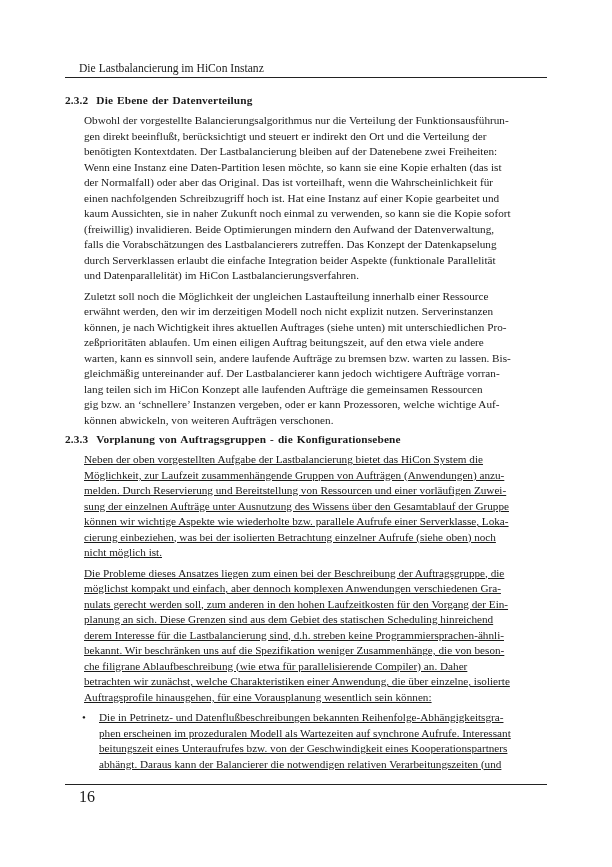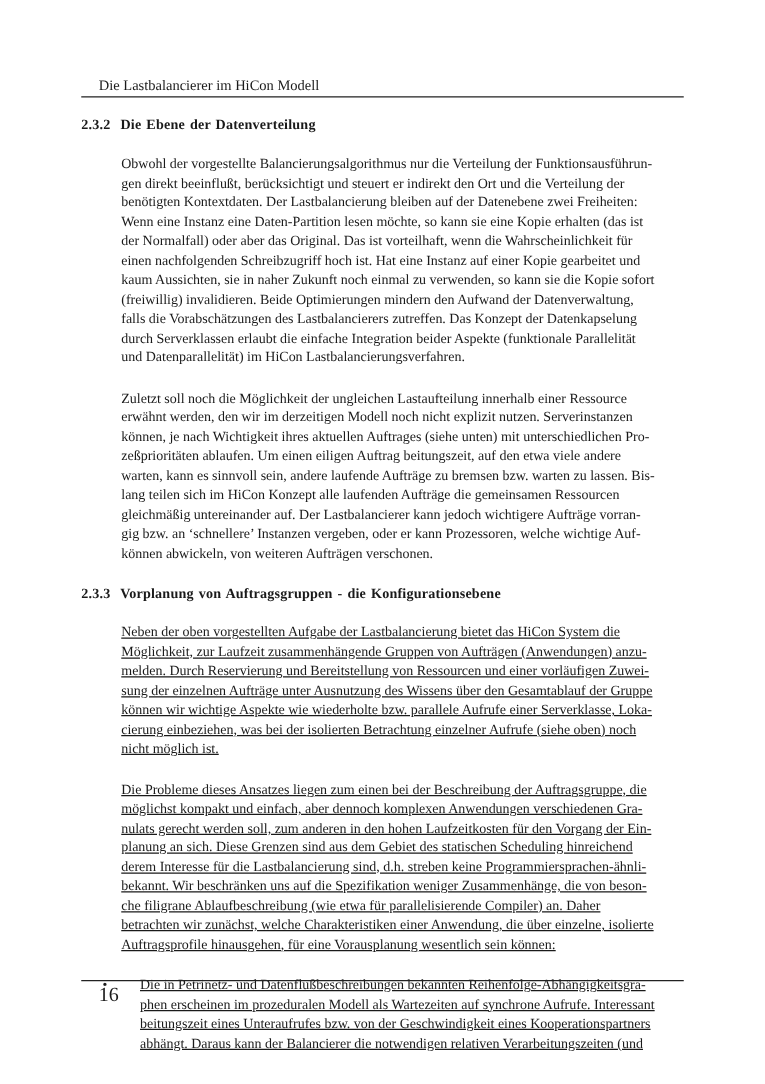--- a/index.html
+++ b/index.html
@@ -47,21 +47,21 @@
       white-space: nowrap;
     }
     h2.section-heading .sec-num {
       margin-right: 4px;
     }
     .body-block {
       margin-left: 15px;
       width: 466px;
     }
     p.para {
-      margin: 17px;
+      margin: 4px;
       font-size: 11.2px;
       line-height: 15.5px;
     }
     p.para .ln {
       display: block;
       white-space: nowrap;
     }
     .para + .para { margin-top: 5px; }
     .h1-block { margin-top: 6px; }
     .sec2-heading { margin-top: 21px; }
@@ -94,21 +94,21 @@
       left: 14px;
       top: 5px;
       font-size: 16px;
       line-height: 13px;
     }
   </style>
 </head>
 <body>
 
 <div class="page-header">
-  <span class="running-title">Die Lastbalancierer im HiCon Modell</span>
+  <span class="running-title">Die Lastbalancierung im HiCon Instanz</span>
 </div>
 
 <div class="content">
 
   <h2 class="section-heading"><span class="sec-num">2.3.2</span> <span>Die Ebene der Datenverteilung</span></h2>
 
   <div class="body-block h1-block">
     <p class="para">
         <span class="ln">Obwohl der vorgestellte Balancierungsalgorithmus nur die Verteilung der Funktionsausführun-</span>
         <span class="ln">gen direkt beeinflußt, berücksichtigt und steuert er indirekt den Ort und die Verteilung der</span>
@@ -121,22 +121,22 @@
         <span class="ln">falls die Vorabschätzungen des Lastbalancierers zutreffen. Das Konzept der Datenkapselung</span>
         <span class="ln">durch Serverklassen erlaubt die einfache Integration beider Aspekte (funktionale Parallelität</span>
         <span class="ln">und Datenparallelität) im HiCon Lastbalancierungsverfahren.</span>
       </p>
     <p class="para">
         <span class="ln">Zuletzt soll noch die Möglichkeit der ungleichen Lastaufteilung innerhalb einer Ressource</span>
         <span class="ln">erwähnt werden, den wir im derzeitigen Modell noch nicht explizit nutzen. Serverinstanzen</span>
         <span class="ln">können, je nach Wichtigkeit ihres aktuellen Auftrages (siehe unten) mit unterschiedlichen Pro-</span>
         <span class="ln">zeßprioritäten ablaufen. Um einen eiligen Auftrag beitungszeit, auf den etwa viele andere</span>
         <span class="ln">warten, kann es sinnvoll sein, andere laufende Aufträge zu bremsen bzw. warten zu lassen. Bis-</span>
+        <span class="ln">gleichmäßig untereinander auf. Der Lastbalancierer kann jedoch wichtigere Aufträge vorran-</span>
         <span class="ln">lang teilen sich im HiCon Konzept alle laufenden Aufträge die gemeinsamen Ressourcen</span>
-        <span class="ln">gleichmäßig untereinander auf. Der Lastbalancierer kann jedoch wichtigere Aufträge vorran-</span>
         <span class="ln">gig bzw. an ‘schnellere’ Instanzen vergeben, oder er kann Prozessoren, welche wichtige Auf-</span>
         <span class="ln">können abwickeln, von weiteren Aufträgen verschonen.</span>
       </p>
   </div>
 
   <h2 class="section-heading sec2-heading"><span class="sec-num">2.3.3</span> <span>Vorplanung von Auftragsgruppen - die Konfigurationsebene</span></h2>
 
   <div class="body-block sec2-body">
     <p class="para">
         <span class="ln">Neben der oben vorgestellten Aufgabe der Lastbalancierung bietet das HiCon System die</span>

